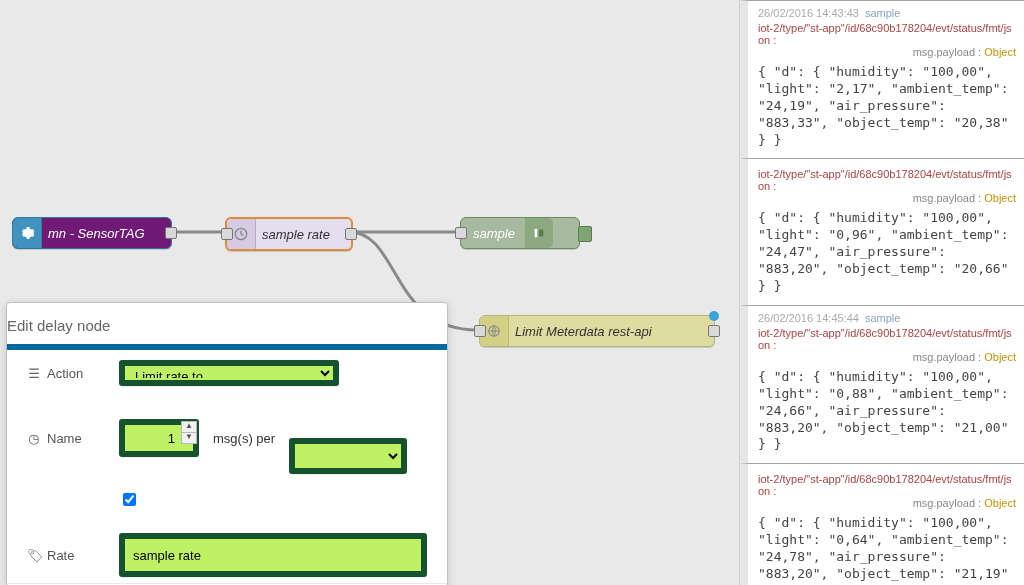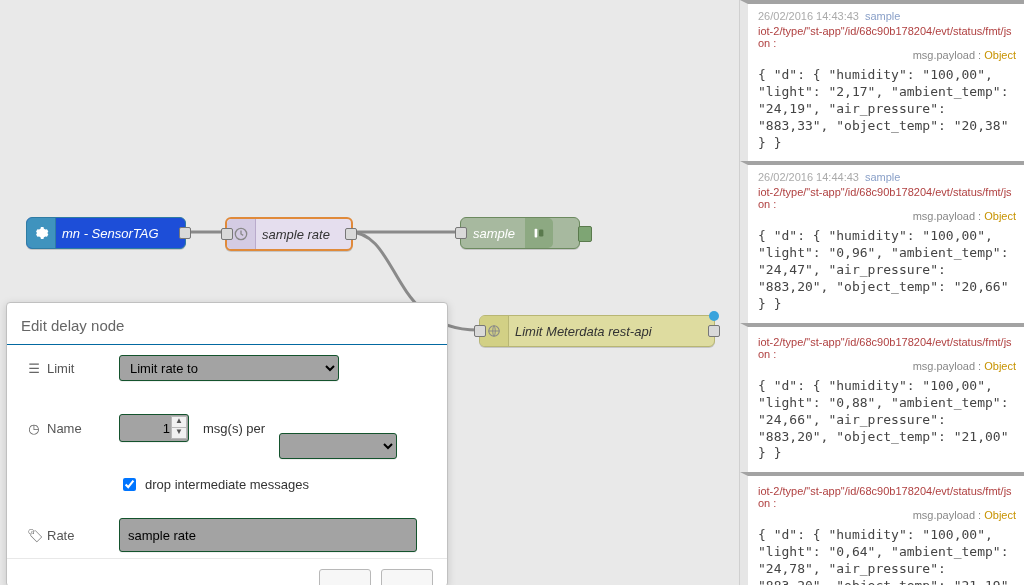--- a/index.html
+++ b/index.html
@@ -14,21 +14,21 @@
   .node .lbl { font-style:italic; color:#333; padding:0 10px 0 6px; }
   .node .iconbox { width:28px; height:30px; display:flex; align-items:center; justify-content:center;
     border-top-left-radius:5px; border-bottom-left-radius:5px; }
   .node .rbox { width:28px; height:30px; display:flex; align-items:center; justify-content:center;
     border-top-right-radius:5px; border-bottom-right-radius:5px; }
   .port { position:absolute; width:10px; height:10px; background:#d9d9d9; border:1px solid #777;
     border-radius:2px; top:9px; }
   .port.left  { left:-6px; }
   .port.right { right:-6px; }
 
-  .n-iot { background:#1d4ed8; border-color:#2f7ca3;margin-left:14px; }
+  .n-iot { background:#701a75; border-color:#2f7ca3; }
   .n-iot .iconbox { background:#3f93be; border-right:1px solid #2f7ca3; color:#fff; }
   .n-iot .lbl { color:#fff; }
 
   .n-delay { background:#e5deee; border-color:#e08a3a; border-width:2px; }
   .n-delay .iconbox { background:#d4cbe3; border-right:1px solid #b9aacb; color:#888; }
 
   .n-debug { background:#a7b99f; border-color:#6c8a5f; }
   .n-debug .lbl { color:#fff; }
   .n-debug .rbox { background:#8da982; color:#fff; }
 
@@ -37,44 +37,44 @@
   .change-dot { position:absolute; width:10px; height:10px; background:#3aa3dc; border-radius:50%;
     top:-5px; right:-5px; }
 
   svg.wires { position:absolute; left:0; top:0; width:740px; height:585px; pointer-events:none; }
   .wire { fill:none; stroke:#8a8a8a; stroke-width:3; }
 
   
   #dialog { position:absolute; left:6px; top:302px; width:440px; height:283px;
     background:#fff; border:1px solid #c0c0c0; border-radius:4px; box-shadow:0 2px 8px rgba(0,0,0,.15);
     display:flex; flex-direction:column; }
-  #dlg-title { font-weight:400; font-size:15px; color:#666; padding:14px 14px 10px; border-bottom:1px solid #0369a1; }
+  #dlg-title { font-weight:400; font-size:15px; color:#666; padding:14px 0 10px; border-bottom:6px solid #0369a1; }
   .row { display:flex; align-items:center; padding:10px 20px 6px; }
   .row label { width:92px; color:#555; display:flex; align-items:center; gap:6px; }
   .fi { display:inline-block; font-style:normal; width:14px; text-align:center; color:#666; }
-  select, input[type=text] { border:1px solid #14532d; border-radius:3px; background:#a3a3a3;
+  select, input[type=text] { border:6px solid #14532d; border-radius:3px; background:#bef264;
     box-shadow:0 1px 0 rgba(0,0,0,.06); font-size:13px; }
   #sel-action { width:220px; height:26px; padding:2px 6px; }
   #rate-num { width:44px; height:26px; text-align:right; padding:0 18px 0 6px; }
   #rate-unit { width:118px; height:26px; padding:12px 6px;margin-top:36px; }
   .num-wrap { position:relative; }
   .num-wrap .sp { position:absolute; right:2px; width:14px; height:10px; border:1px solid #b8b8b8;
     background:#f1f1f1; font-size:8px; line-height:8px; text-align:center; color:#555; }
   .num-wrap .sp.up { top:2px; } .num-wrap .sp.dn { top:13px; }
   #drop-row { padding-left:112px; }
   #txt-name { width:280px; height:28px; padding:2px 8px; }
   #dlg-buttons { margin-top:auto; display:flex; gap:10px; justify-content:flex-end;
     padding:10px 14px; border-top:1px solid #e8e8e8; }
   #dlg-buttons button { width:52px; height:40px; border:1px solid #b8b8b8; background:#f7f7f7;
     border-radius:3px; box-shadow:0 1px 0 rgba(0,0,0,.08); cursor:pointer; font-size:13px; }
 
   
   #debug { position:absolute; right:0; top:0; width:284px; height:585px; background:#fff;
     border-left:1px solid #d0d0d0; overflow:hidden; font-size:11px; color:#666; }
-  .msg { border-top:4px solid #a3a3a3; padding:6px 8px 10px 10px; border-left:8px solid #e6e6e6; }
+  .msg { border-top:1px solid #a3a3a3; padding:6px 8px 10px 10px; border-left:8px solid #e6e6e6; }
   .msg .meta { color:#aaa; }
   .msg .meta .node-name { color:#8aa0c8; margin-left:6px; }
   .msg .topic { color:#b04040; margin-top:3px; word-break:break-all; }
   .msg .type { color:#888; margin-top:0;text-align:right; }
   .msg .type .obj { color:#c79300; }
   .msg .payload { margin-top:6px; font-size:13px; color:#444; font-family:Menlo, monospace; line-height:1.3; }
 </style>
 </head>
 <body>
 
@@ -132,21 +132,21 @@
     <span class="change-dot"></span>
   </div>
 </div>
 
 <div id="dialog">
   <div id="dlg-title">Edit delay node</div>
 
   <div class="row">
     <label>
         <i class="fi">☰</i>
-        <span>Limit</span>
+        <span>Action</span>
       </label>
     <select id="sel-action">
       <option>Limit rate to</option>
     </select>
   </div>
 
   <div class="row">
     <label>
         <i class="fi">◷</i>
         <span>Name</span>
@@ -157,21 +157,20 @@
       <span class="sp dn">▼</span>
     </span>
     <span style="padding:0 14px">msg(s) per</span>
     <select id="rate-unit">
       <option>Minute</option>
     </select>
   </div>
 
   <div class="row" id="drop-row">
     <input type="checkbox" checked="" style="">
-    <span style="margin-left:6px">drop intermediate messages</span>
   </div>
 
   <div class="row" style="margin-top:8px">
     <label>
         <i class="fi">🏷</i>
         <span>Rate</span>
       </label>
     <input id="txt-name" type="text" value="sample rate" style="">
   </div>
 
@@ -182,26 +181,26 @@
 </div>
 
 <div id="debug">
     <div class="msg">
       <div class="meta">26/02/2016 14:43:43<span class="node-name">sample</span></div>
       <div class="topic">iot-2/type/"st-app"/id/68c90b178204/evt/status/fmt/json :</div>
       <div class="type">msg.payload : <span class="obj">Object</span></div>
       <div class="payload">{ "d": { "humidity": "100,00", "light": "2,17", "ambient_temp": "24,19", "air_pressure": "883,33", "object_temp": "20,38" } }</div>
     </div>
     <div class="msg">
-      <div class="meta">26/02/2016 14:44:43<span class="node-name">sample</span></div>
       <div class="topic">iot-2/type/"st-app"/id/68c90b178204/evt/status/fmt/json :</div>
       <div class="type">msg.payload : <span class="obj">Object</span></div>
       <div class="payload">{ "d": { "humidity": "100,00", "light": "0,96", "ambient_temp": "24,47", "air_pressure": "883,20", "object_temp": "20,66" } }</div>
     </div>
     <div class="msg">
+      <div class="meta">26/02/2016 14:45:44<span class="node-name">sample</span></div>
       <div class="topic">iot-2/type/"st-app"/id/68c90b178204/evt/status/fmt/json :</div>
       <div class="type">msg.payload : <span class="obj">Object</span></div>
       <div class="payload">{ "d": { "humidity": "100,00", "light": "0,88", "ambient_temp": "24,66", "air_pressure": "883,20", "object_temp": "21,00" } }</div>
     </div>
     <div class="msg">
       <div class="topic">iot-2/type/"st-app"/id/68c90b178204/evt/status/fmt/json :</div>
       <div class="type">msg.payload : <span class="obj">Object</span></div>
       <div class="payload">{ "d": { "humidity": "100,00", "light": "0,64", "ambient_temp": "24,78", "air_pressure": "883,20", "object_temp": "21,19" } }</div>
     </div>
   </div>

